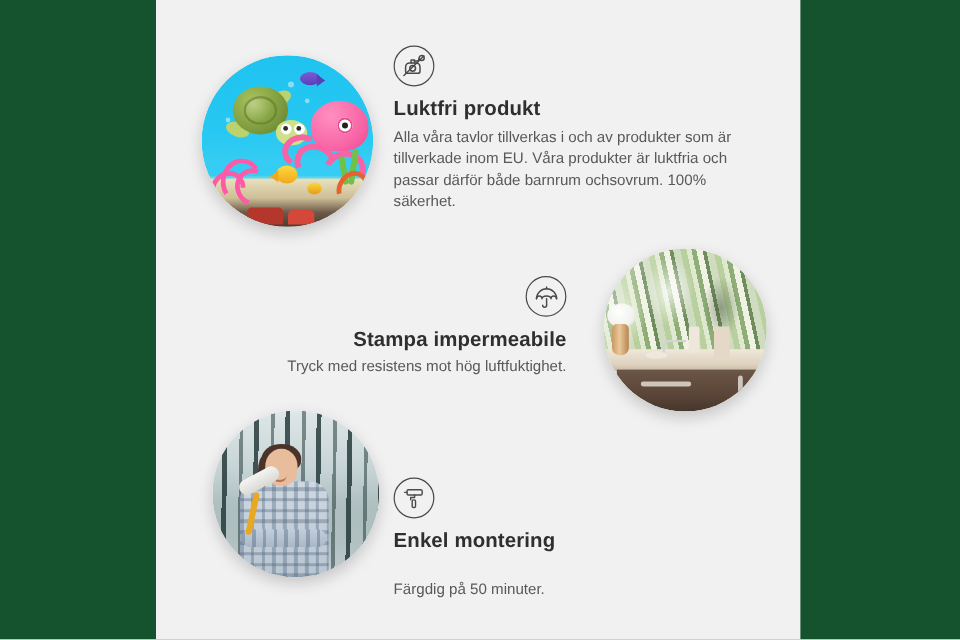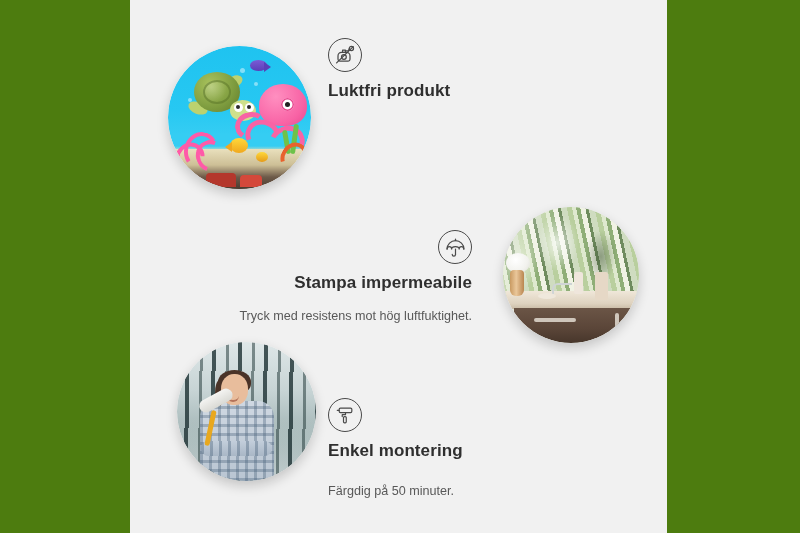--- a/index.html
+++ b/index.html
@@ -11,21 +11,21 @@
     width: 800px;
     height: 533px;
     overflow: hidden;
     font-family: "Liberation Sans", sans-serif;
   }
 
   .canvas {
     position: relative;
     width: 800px;
     height: 533px;
-    background: #4d7c0f;
+    background: #14532d;
   }
 
   
   .panel {
     position: absolute;
     left: 130px;
     top: 0px;
     width: 537px;
     height: 533px;
     background: #f1f1f1;
@@ -302,21 +302,21 @@
   #feature-odor .ficon { margin-left: 0; }
 
   
   #feature-waterproof {
     left: 80px;   
     top: 230px;
     width: 262px;
     text-align: right;
   }
   #feature-waterproof .ficon { margin-left: auto; margin-right: 0; }
-  #feature-waterproof .ftitle { margin-bottom: 14px; }
+  #feature-waterproof .ftitle { margin-bottom: 3px; }
 
   
   #feature-install {
     left: 198px;   
     top: 398px;
     width: 260px;
     text-align: left;
   }
   #feature-install .ftitle { margin-bottom: 21px; }
 </style>
@@ -402,20 +402,21 @@
         <svg width="24" height="24" viewBox="0 0 24 24" fill="none" stroke="#4a4a4a" stroke-width="1.25" stroke-linecap="round" stroke-linejoin="round">
           <path d="M8.4 9.4h5.2c1.9 0 3.4 1.6 3.4 3.5v3.4c0 1-.8 1.8-1.8 1.8H6.8c-1 0-1.8-.8-1.8-1.8v-3.4c0-1.9 1.5-3.5 3.4-3.5z"></path>
           <path d="M9.6 9.4V7.1h2.8v2.3"></path>
           <path d="M12.4 7.9h2.3c.7 0 1.2-.5 1.2-1.2v-.6"></path>
           <circle cx="18.4" cy="5.4" r="2.1"></circle>
           <circle cx="10.9" cy="13.9" r="2.4"></circle>
           <line x1="3.6" y1="19.9" x2="20.2" y2="3.6"></line>
         </svg>
       </div>
       <div class="ftitle">Luktfri produkt</div>
+      <p class="fbody">Alla våra tavlor tillverkas i och av produkter som är tillverkade inom EU. Våra produkter är luktfria och passar därför både barnrum ochsovrum. 100% säkerhet.</p>
     </div>
 
     <div class="feature" id="feature-waterproof">
       <div class="ficon">
         <svg width="23" height="23" viewBox="0 0 24 24" fill="none" stroke="#4a4a4a" stroke-width="1.25" stroke-linecap="round" stroke-linejoin="round">
           <path d="M3.2 13.6a8.8 8.8 0 0 1 17.6 0"></path>
           <path d="M3.2 13.6c0-1.4 1.1-2.5 2.4-2.5s2.4 1.1 2.4 2.5c0-1.4 1.6-2.5 3.9-2.5s3.9 1.1 3.9 2.5c0-1.4 1.1-2.5 2.4-2.5s2.4 1.1 2.4 2.5"></path>
           <line x1="12" y1="13.6" x2="12" y2="19.2"></line>
           <path d="M12 19.2a1.7 1.7 0 0 1-3.4 0"></path>
           <line x1="12" y1="4.8" x2="12" y2="3.3"></line>

